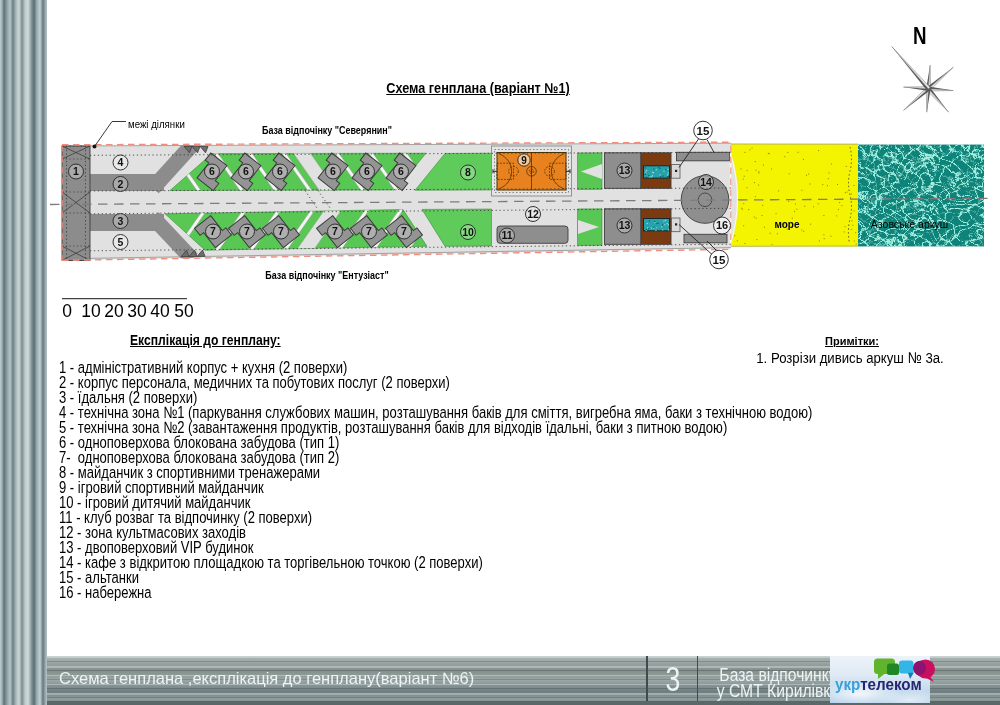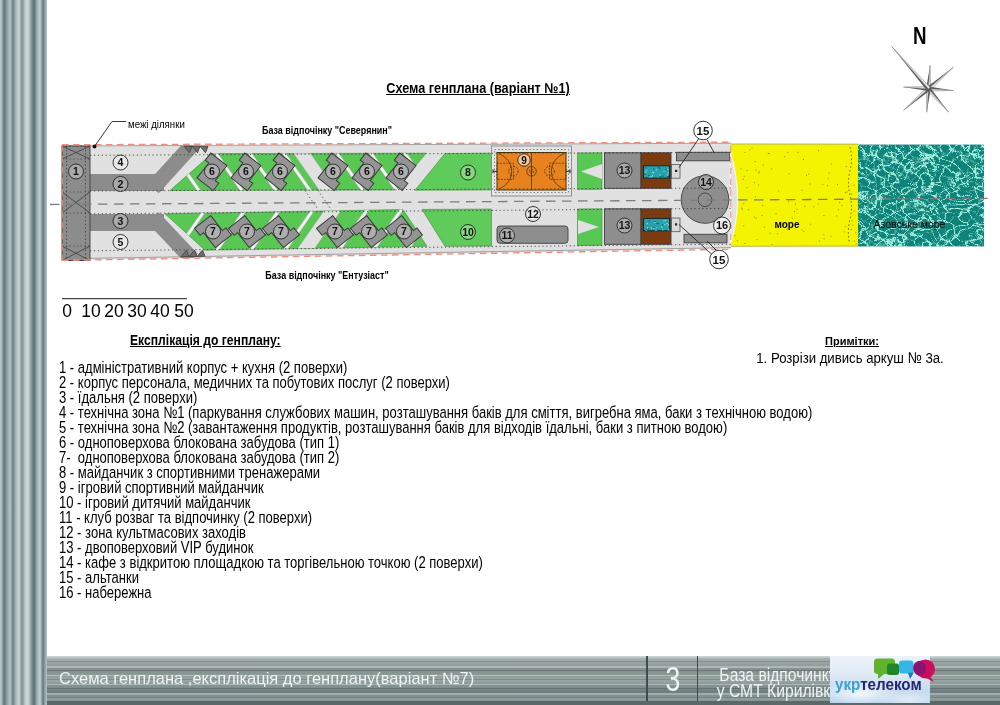--- a/index.html
+++ b/index.html
@@ -429,39 +429,39 @@
 <polygon points="903.5,87.1 928.6,86.6 928.4,88.8" fill="#e8e8e8" stroke="#777" stroke-width="0.5"></polygon>
 <polygon points="891.7,46.5 926.7,90.2 928.4,88.8" fill="#5a5a5a"></polygon>
 <polygon points="891.7,46.5 930.1,87.4 928.4,88.8" fill="#e8e8e8" stroke="#777" stroke-width="0.5"></polygon>
 <line x1="62" y1="298.7" x2="187" y2="298.7" stroke="#444" stroke-width="1.2"></line>
 </svg>
 <div class="abs" style="left:478px;top:80px;transform:translateX(-50%) scaleX(0.905);white-space:nowrap;font-size:14px;font-weight:bold;text-decoration:underline">Схема генплана (варіант №1)</div>
 <div class="abs" style="left:128px;top:117.5px;font-size:10.5px;transform:scaleX(0.92);transform-origin:left top">межі ділянки</div>
 <div class="abs" style="left:326.5px;top:124px;transform:translateX(-50%) scaleX(0.83);font-size:10.8px;font-weight:bold;white-space:nowrap">База відпочінку "Северянин"</div>
 <div class="abs" style="left:327px;top:269px;transform:translateX(-50%) scaleX(0.83);font-size:10.8px;font-weight:bold;white-space:nowrap">База відпочінку "Ентузіаст"</div>
 <div class="abs" style="left:787px;top:219px;transform:translateX(-50%);font-size:10px;font-weight:bold">море</div>
-<div class="abs" style="left:909.5px;top:218.3px;transform:translateX(-50%);font-size:10.5px;white-space:nowrap">Азовське море</div>
+<div class="abs" style="left:909.5px;top:218.3px;transform:translateX(-50%);font-size:10.5px;white-space:nowrap">Азовське аркуш</div>
 <div class="abs" style="left:912.5px;top:22.4px;font-size:24px;font-weight:bold;transform:scaleX(0.78);transform-origin:left top">N</div>
 <div class="abs" style="font-size:19px;color:#000">
     <span style="position:absolute;left:66.5px;top:299.9px;transform:translateX(-50%) scaleX(0.92)">0</span>
     <span style="position:absolute;left:90.6px;top:299.9px;transform:translateX(-50%) scaleX(0.92)">10</span>
     <span style="position:absolute;left:114px;top:299.9px;transform:translateX(-50%) scaleX(0.92)">20</span>
     <span style="position:absolute;left:136.9px;top:299.9px;transform:translateX(-50%) scaleX(0.92)">30</span>
     <span style="position:absolute;left:160.4px;top:299.9px;transform:translateX(-50%) scaleX(0.92)">40</span>
     <span style="position:absolute;left:183.7px;top:299.9px;transform:translateX(-50%) scaleX(0.92)">50</span>
   </div>
 <div class="abs" style="left:129.5px;top:331.7px;font-size:14.8px;font-weight:bold;text-decoration:underline;transform:scaleX(0.82);transform-origin:left top;white-space:nowrap">Експлікація до генплану:</div>
 <div class="abs" style="left:59px;top:360.4px;font-size:16.3px;line-height:15px;white-space:nowrap;transform:scaleX(0.80);transform-origin:left top">1 - адміністративний корпус + кухня (2 поверхи)<br>2 - корпус персонала, медичних та побутових послуг (2 поверхи)<br>3 - їдальня (2 поверхи)<br>4 - технічна зона №1 (паркування службових машин, розташування баків для сміття, вигребна яма, баки з технічною водою)<br>5 - технічна зона №2 (завантаження продуктів, розташування баків для відходів їдальні, баки з питною водою)<br>6 - одноповерхова блокована забудова (тип 1)<br>7-&nbsp; одноповерхова блокована забудова (тип 2)<br>8 - майданчик з спортивними тренажерами<br>9 - ігровий спортивний майданчик<br>10 - ігровий дитячий майданчик<br>11 - клуб розваг та відпочинку (2 поверхи)<br>12 - зона культмасових заходів<br>13 - двоповерховий VIP будинок<br>14 - кафе з відкритою площадкою та торгівельною точкою (2 поверхи)<br>15 - альтанки<br>16 - набережна</div>
 <div class="abs" style="left:852px;top:335.3px;transform:translateX(-50%);font-size:11px;font-weight:bold;text-decoration:underline">Примітки:</div>
 <div class="abs" style="left:850px;top:349px;transform:translateX(-50%) scaleX(0.85);font-size:15.5px;white-space:nowrap">1. Розрізи дивись аркуш № 3а.</div>
 
 <div class="abs" style="left:47px;top:655.5px;width:953px;height:49.5px;background-image:repeating-linear-gradient(180deg,rgba(255,255,255,.30) 0 1.5px,rgba(255,255,255,0) 1.5px 4px,rgba(0,0,0,.16) 4px 5.5px,rgba(0,0,0,0) 5.5px 9px),linear-gradient(180deg,#aab5b3 0%,#828f8d 28%,#9aa7a5 48%,#6e7e81 72%,#91a09e 88%,#657476 100%);border-top:1px solid #c9d2d0"></div>
 <div class="abs" style="left:646px;top:655.5px;width:1.8px;height:49.5px;background:#3f4b4d"></div>
 <div class="abs" style="left:696.5px;top:655.5px;width:1.8px;height:49.5px;background:#3f4b4d"></div>
-<div class="abs" style="left:59px;top:669px;font-size:16.5px;color:#eef3f4">Схема генплана ,експлікація до генплану(варіант №7)</div>
+<div class="abs" style="left:59px;top:669px;font-size:16.5px;color:#eef3f4">Схема генплана ,експлікація до генплану(варіант №6)</div>
 <div class="abs" style="left:672.5px;top:659px;transform:translateX(-50%) scaleX(0.76);font-size:35px;color:#eef3f4">3</div>
 <div class="abs" style="left:778px;top:666.8px;transform:translateX(-50%) scaleX(0.87);font-size:18px;color:#eef3f4;text-align:center;line-height:16.5px;white-space:nowrap">База відпочинку<br>у СМТ Кирилівка</div>
 <div class="abs" style="left:47px;top:701px;width:953px;height:4px;background:#5a686a"></div>
 <div class="abs" style="left:830px;top:655.5px;width:100px;height:47.5px;background:radial-gradient(ellipse 60px 18px at 30px 38px,rgba(255,255,255,.8),rgba(255,255,255,0) 70%),radial-gradient(ellipse 50px 14px at 80px 44px,rgba(255,255,255,.6),rgba(255,255,255,0) 70%),linear-gradient(180deg,#edf3f9 0%,#dfeaf5 40%,#cadeef 65%,#b4d0e8 100%)">
 <svg width="118" height="47" style="position:absolute;left:0;top:0">
 <rect x="44" y="2.5" width="21" height="15.5" rx="3.5" fill="#5fb42c"></rect>
 <polygon points="48,17 48,23 55,17.5" fill="#5fb42c"></polygon>
 <rect x="57" y="7.5" width="12" height="11.5" rx="2.5" fill="#1f8726"></rect>
 <rect x="69" y="4.5" width="14.5" height="13" rx="3" fill="#33b5e5"></rect>
 <polygon points="78,17 80,23 84,16.5" fill="#1a7ab8"></polygon>

